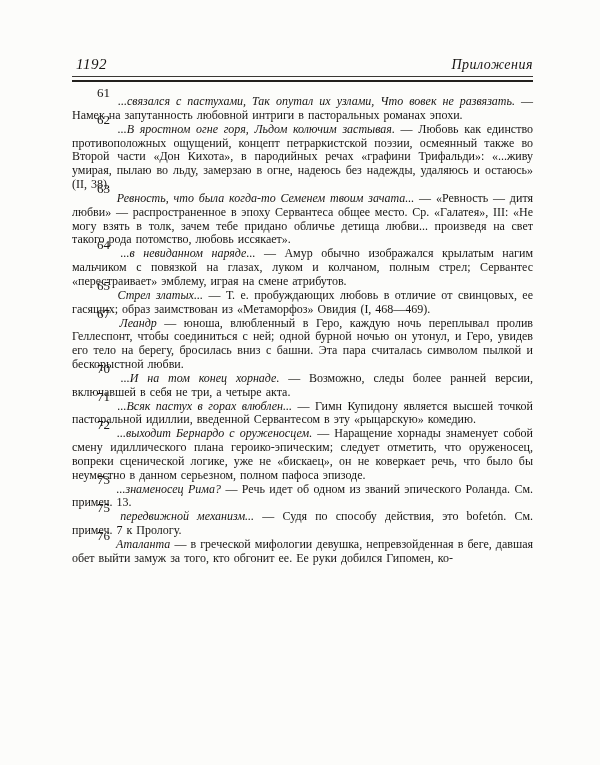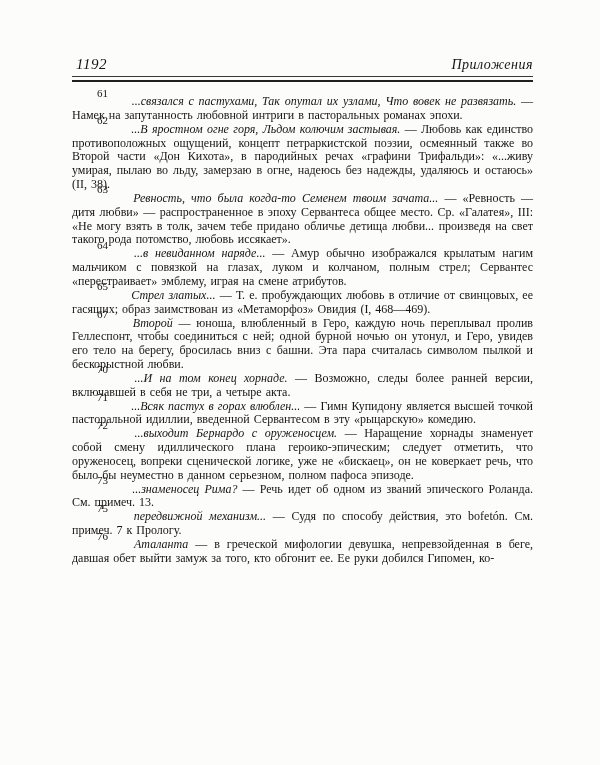--- a/index.html
+++ b/index.html
@@ -62,25 +62,25 @@
     line-height: 13.85px;
     text-align: justify;
     word-spacing: 1px;
   }
   p.note {
     margin: 0;
     padding: 0;
     text-indent: 25px;
   }
   sup.nnum {
-    font-size: 11px;
+    font-size: 13px;
     line-height: 0;
     position: relative;
     top: -3.5px;
-    margin-right: 19px;
+    margin-right: 2px;
     font-style: normal;
   }
   .lemma {
     font-style: italic;
   }
   .comment {
     font-style: normal;
   }
 </style>
 </head>
@@ -96,21 +96,21 @@
 
     <div class="rule-thin"></div>
     <div class="rule-thick"></div>
 
     <main class="notes" id="notes">
         <p class="note"><sup class="nnum">61</sup> <span class="lemma">...связался с пастухами, Так опутал их узлами, Что вовек не развязать.</span><span class="comment"> — Намек на запутанность любовной интриги в пасторальных романах эпохи.</span></p>
         <p class="note"><sup class="nnum">62</sup> <span class="lemma">...В яростном огне горя, Льдом колючим застывая.</span><span class="comment"> — Любовь как единство противоположных ощущений, концепт петраркистской поэзии, осмеянный также во Второй части «Дон Кихота», в пародийных речах «графини Трифальди»: «...живу умирая, пылаю во льду, замерзаю в огне, надеюсь без надежды, удаляюсь и остаюсь» (II, 38).</span></p>
         <p class="note"><sup class="nnum">63</sup> <span class="lemma">Ревность, что была когда-то Семенем твоим зачата...</span><span class="comment"> — «Ревность — дитя любви» — распространенное в эпоху Сервантеса общее место. Ср. «Галатея», III: «Не могу взять в толк, зачем тебе придано обличье детища любви... произведя на свет такого рода потомство, любовь иссякает».</span></p>
         <p class="note"><sup class="nnum">64</sup> <span class="lemma">...в невиданном наряде...</span><span class="comment"> — Амур обычно изображался крылатым нагим мальчиком с повязкой на глазах, луком и колчаном, полным стрел; Сервантес «перестраивает» эмблему, играя на смене атрибутов.</span></p>
         <p class="note"><sup class="nnum">65</sup> <span class="lemma">Стрел златых...</span><span class="comment"> — Т. е. пробуждающих любовь в отличие от свинцовых, ее гасящих; образ заимствован из «Метаморфоз» Овидия (I, 468—469).</span></p>
-        <p class="note"><sup class="nnum">67</sup> <span class="lemma">Второй</span><span class="comment"> — юноша, влюбленный в Геро, каждую ночь переплывал пролив Геллеспонт, чтобы соединиться с ней; одной бурной ночью он утонул, и Геро, увидев его тело на берегу, бросилась вниз с башни. Эта пара считалась символом пылкой и бескорыстной любви.</span></p>
+        <p class="note"><sup class="nnum">67</sup> <span class="lemma">Леандр</span><span class="comment"> — юноша, влюбленный в Геро, каждую ночь переплывал пролив Геллеспонт, чтобы соединиться с ней; одной бурной ночью он утонул, и Геро, увидев его тело на берегу, бросилась вниз с башни. Эта пара считалась символом пылкой и бескорыстной любви.</span></p>
         <p class="note"><sup class="nnum">70</sup> <span class="lemma">...И на том конец хорнаде.</span><span class="comment"> — Возможно, следы более ранней версии, включавшей в себя не три, а четыре акта.</span></p>
         <p class="note"><sup class="nnum">71</sup> <span class="lemma">...Всяк пастух в горах влюблен...</span><span class="comment"> — Гимн Купидону является высшей точкой пасторальной идиллии, введенной Сервантесом в эту «рыцарскую» комедию.</span></p>
         <p class="note"><sup class="nnum">72</sup> <span class="lemma">...выходит Бернардо с оруженосцем.</span><span class="comment"> — Наращение хорнады знаменует собой смену идиллического плана героико-эпическим; следует отметить, что оруженосец, вопреки сценической логике, уже не «бискаец», он не коверкает речь, что было бы неуместно в данном серьезном, полном пафоса эпизоде.</span></p>
         <p class="note"><sup class="nnum">73</sup> <span class="lemma">...знаменосец Рима?</span><span class="comment"> — Речь идет об одном из званий эпического Роланда. См. примеч. 13.</span></p>
         <p class="note"><sup class="nnum">75</sup> <span class="lemma">передвижной механизм...</span><span class="comment"> — Судя по способу действия, это bofetón. См. примеч. 7 к Прологу.</span></p>
         <p class="note"><sup class="nnum">76</sup> <span class="lemma">Аталанта</span><span class="comment"> — в греческой мифологии девушка, непревзойденная в беге, давшая обет выйти замуж за того, кто обгонит ее. Ее руки добился Гипомен, ко-</span></p>
       </main>
 
   </div>
 </div>

